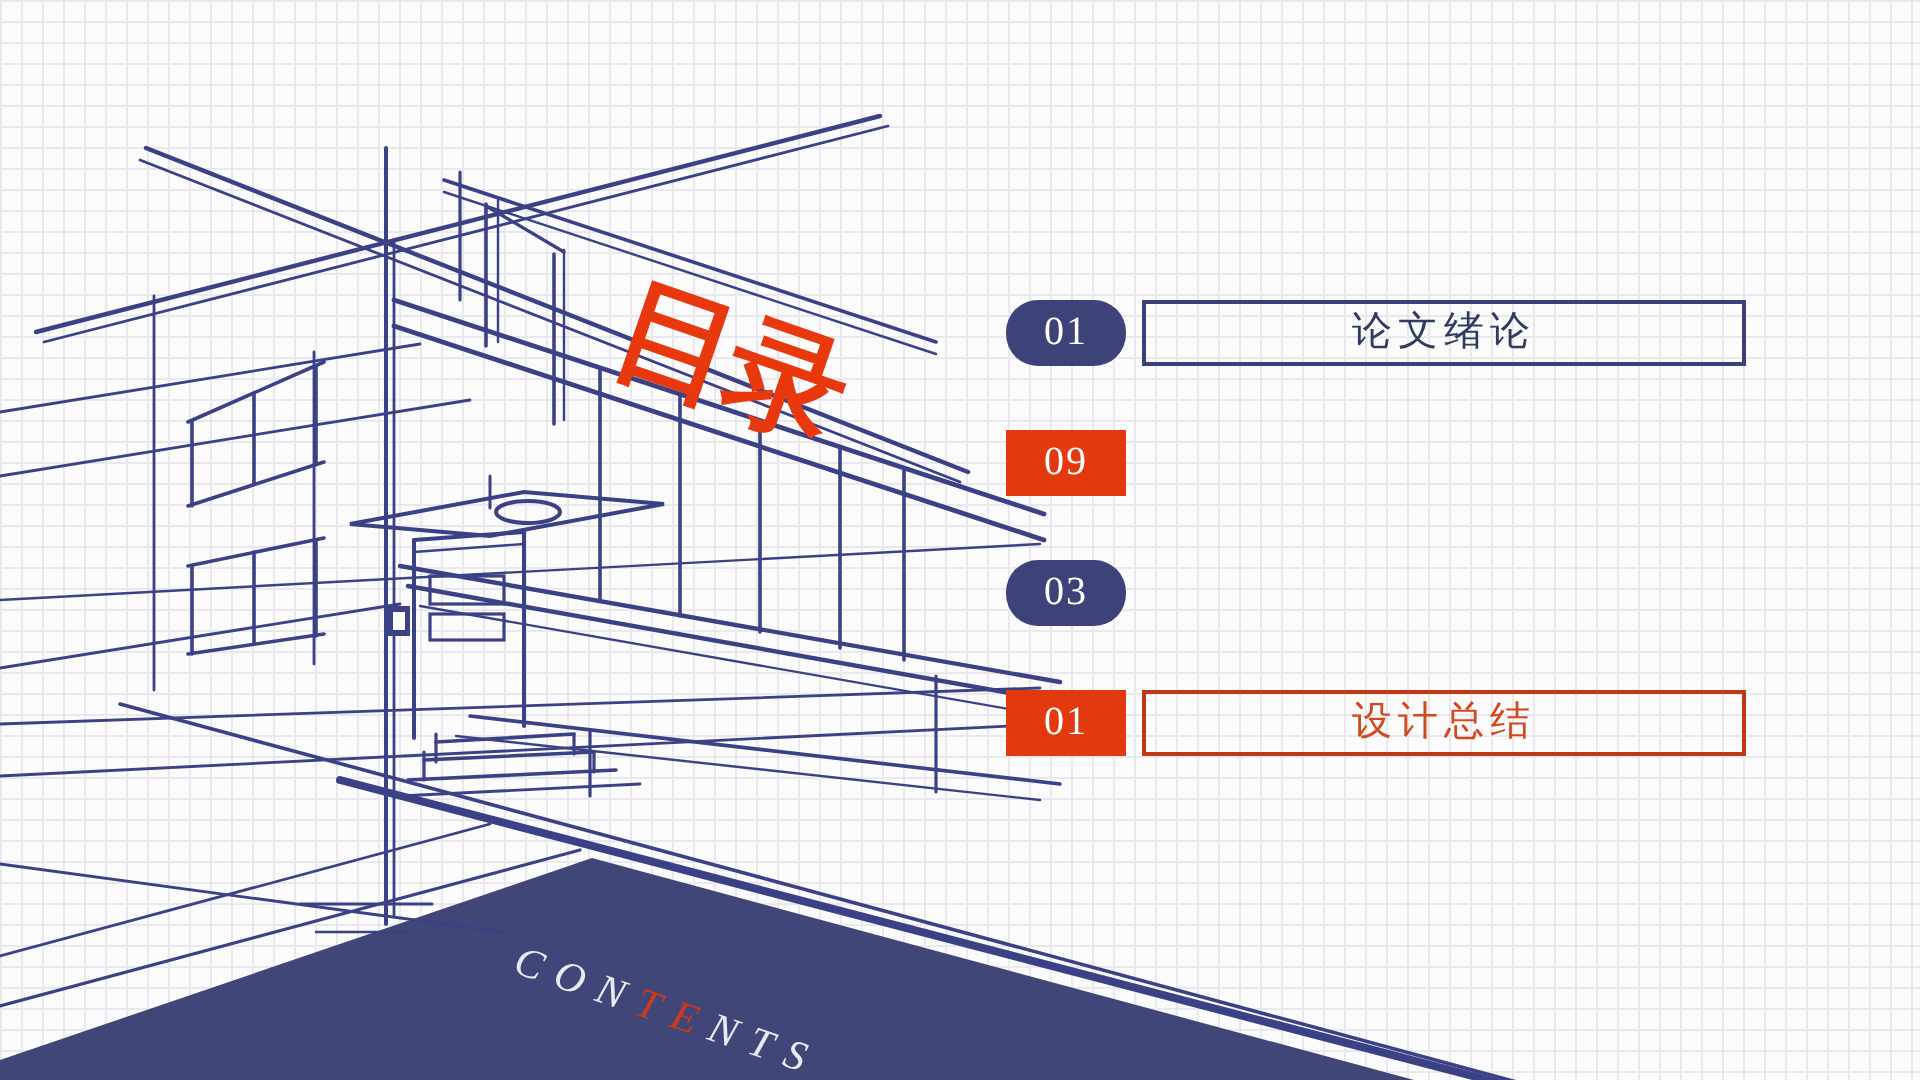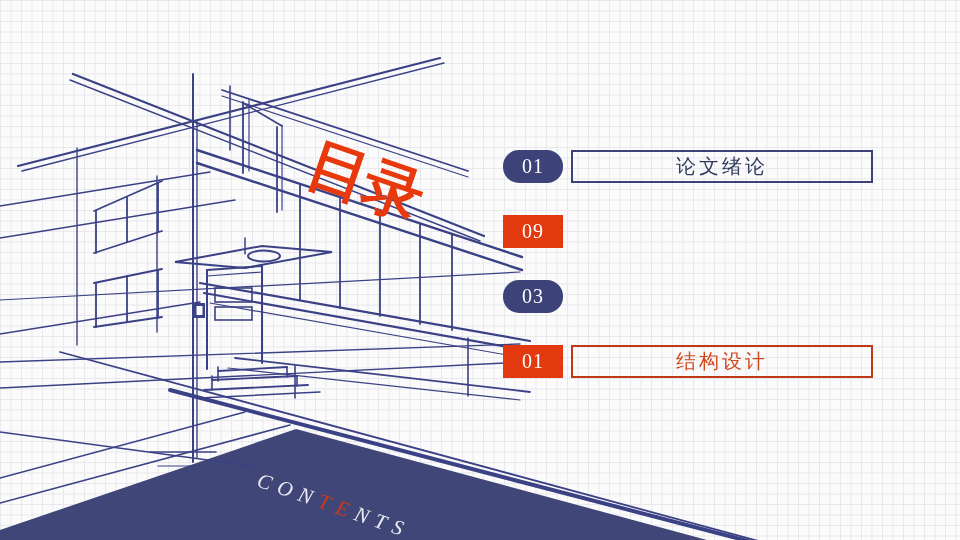--- a/index.html
+++ b/index.html
@@ -158,19 +158,19 @@
       <div class="toc-box">论文绪论</div>
     </div>
     <div class="toc-row red">
       <div class="toc-num">09</div>
     </div>
     <div class="toc-row navy">
       <div class="toc-num">03</div>
     </div>
     <div class="toc-row red">
       <div class="toc-num">01</div>
-      <div class="toc-box">结构设计</div>
+      <div class="toc-box">设计总结</div>
     </div>
   </div>
 
   <div class="subtitle"><span>CON</span><span class="accent">TE</span><span>NTS</span></div>
 
 </div>
 
 </body></html>

